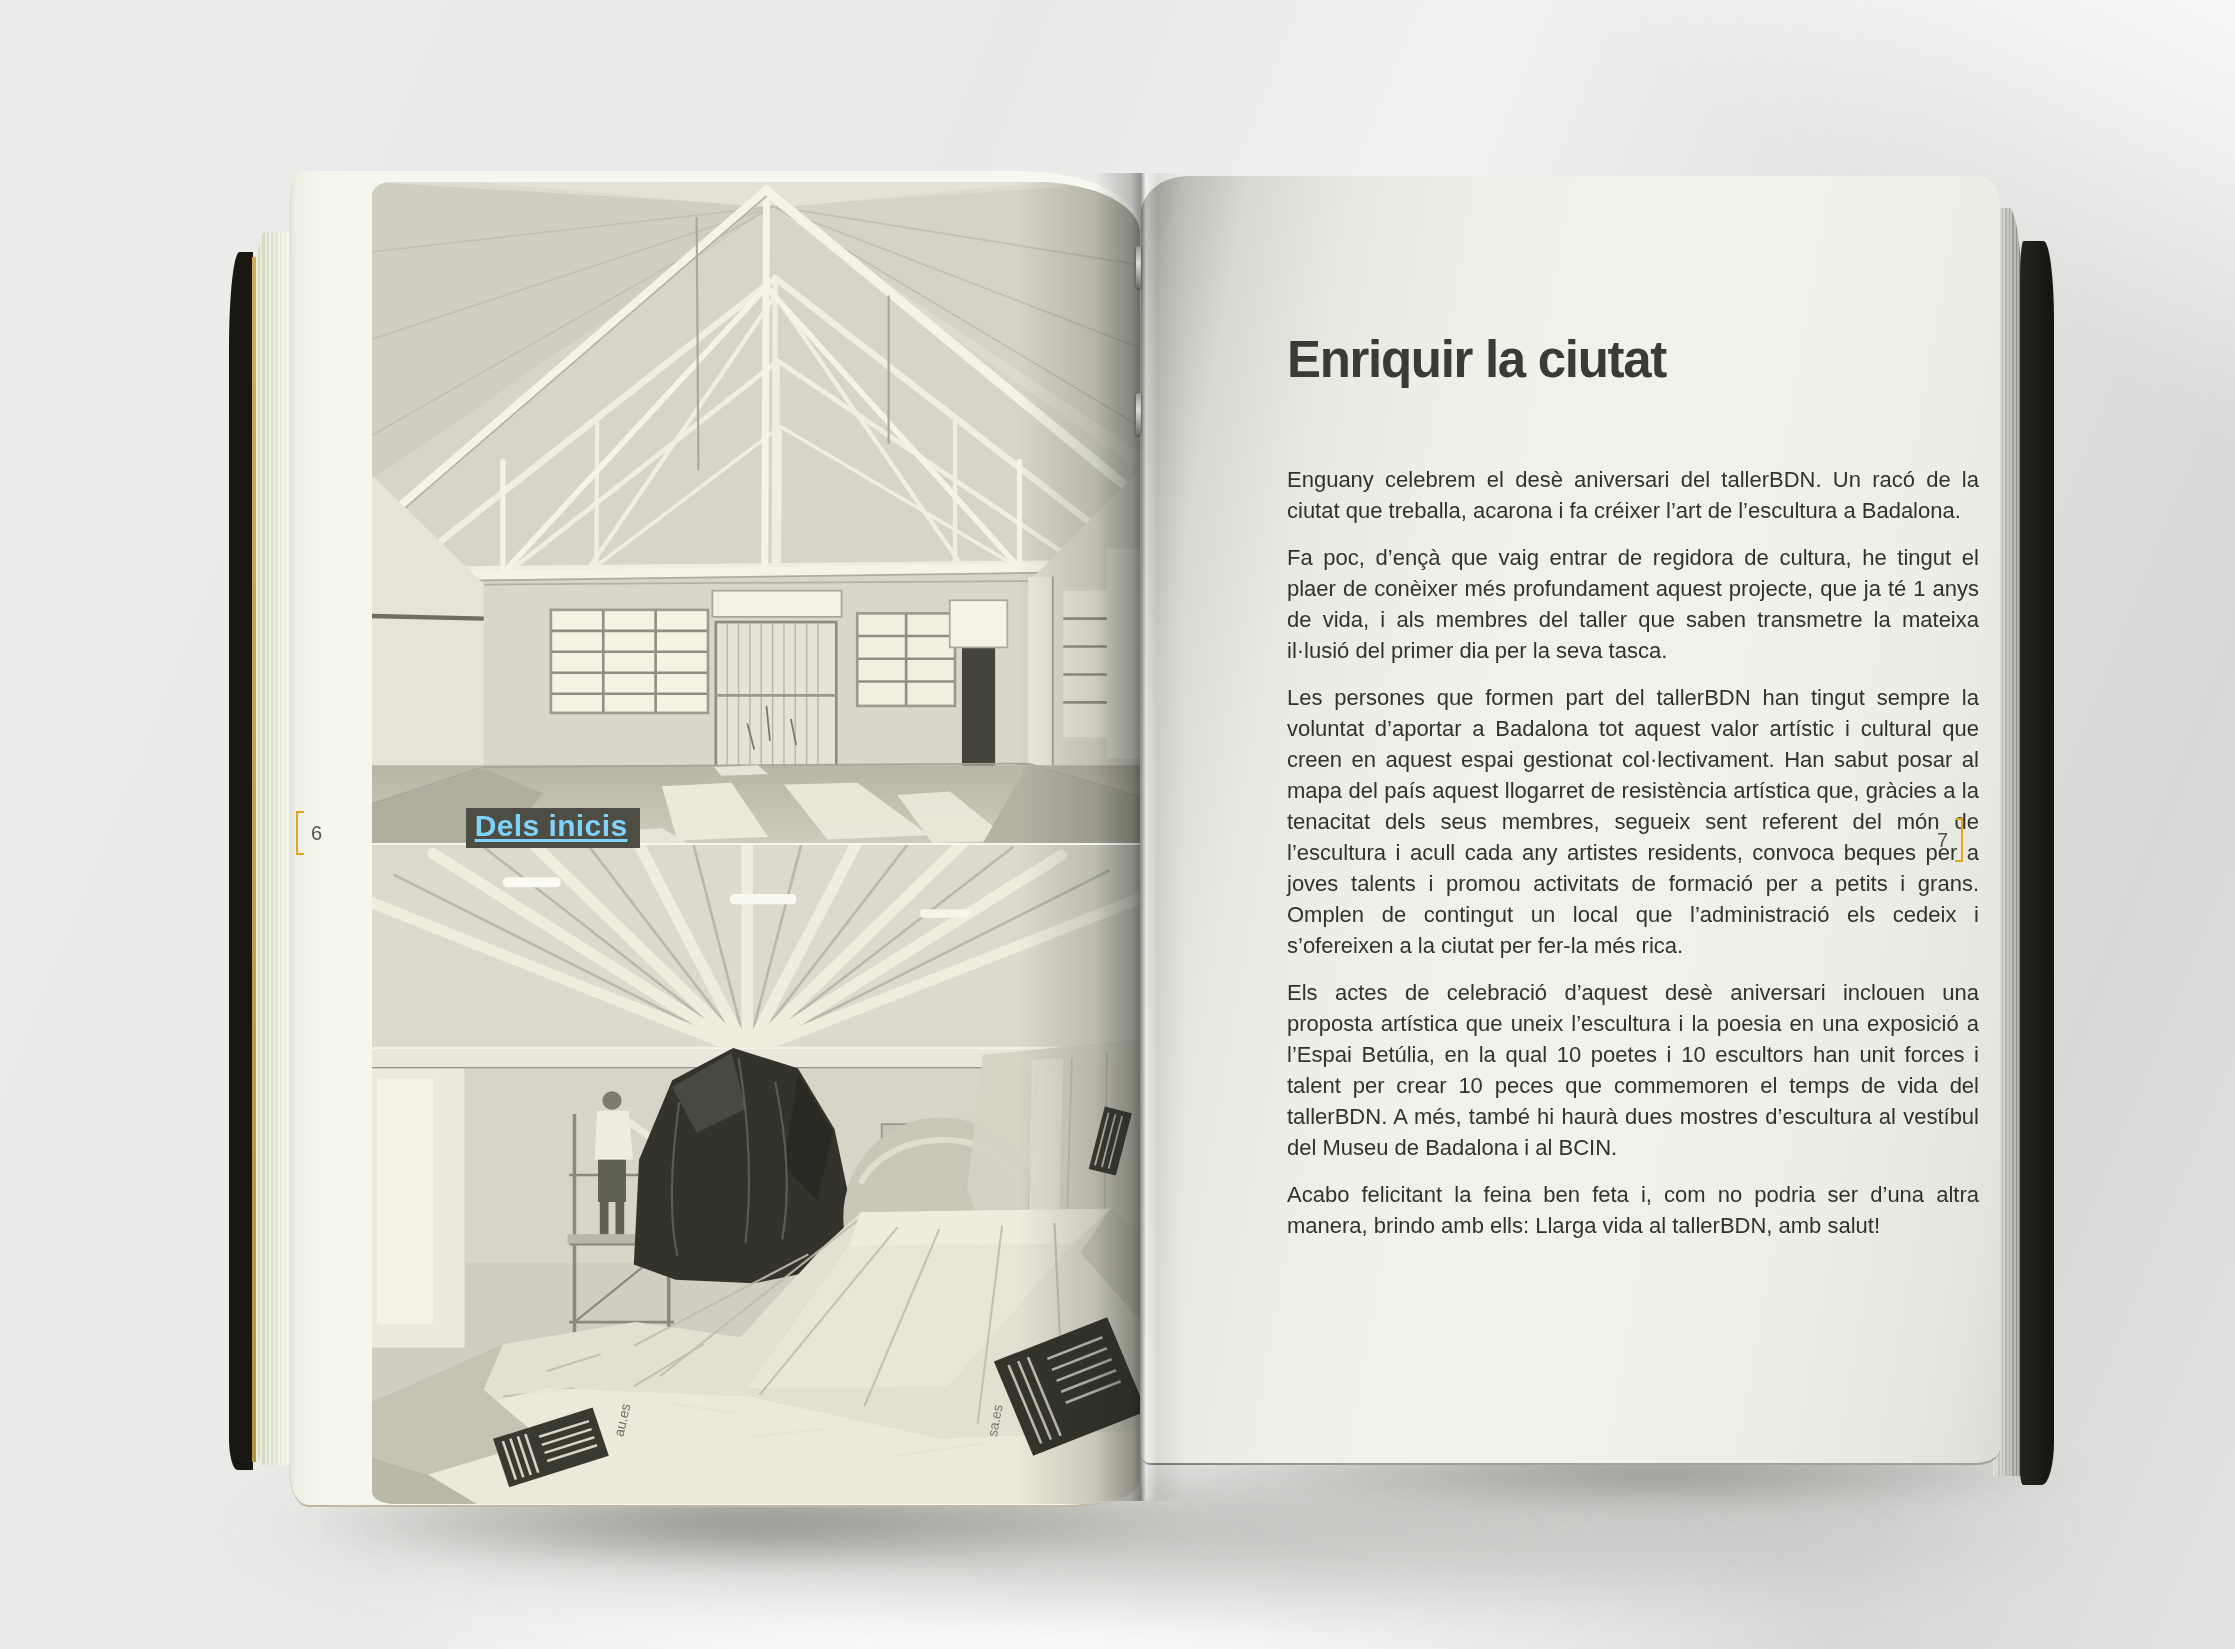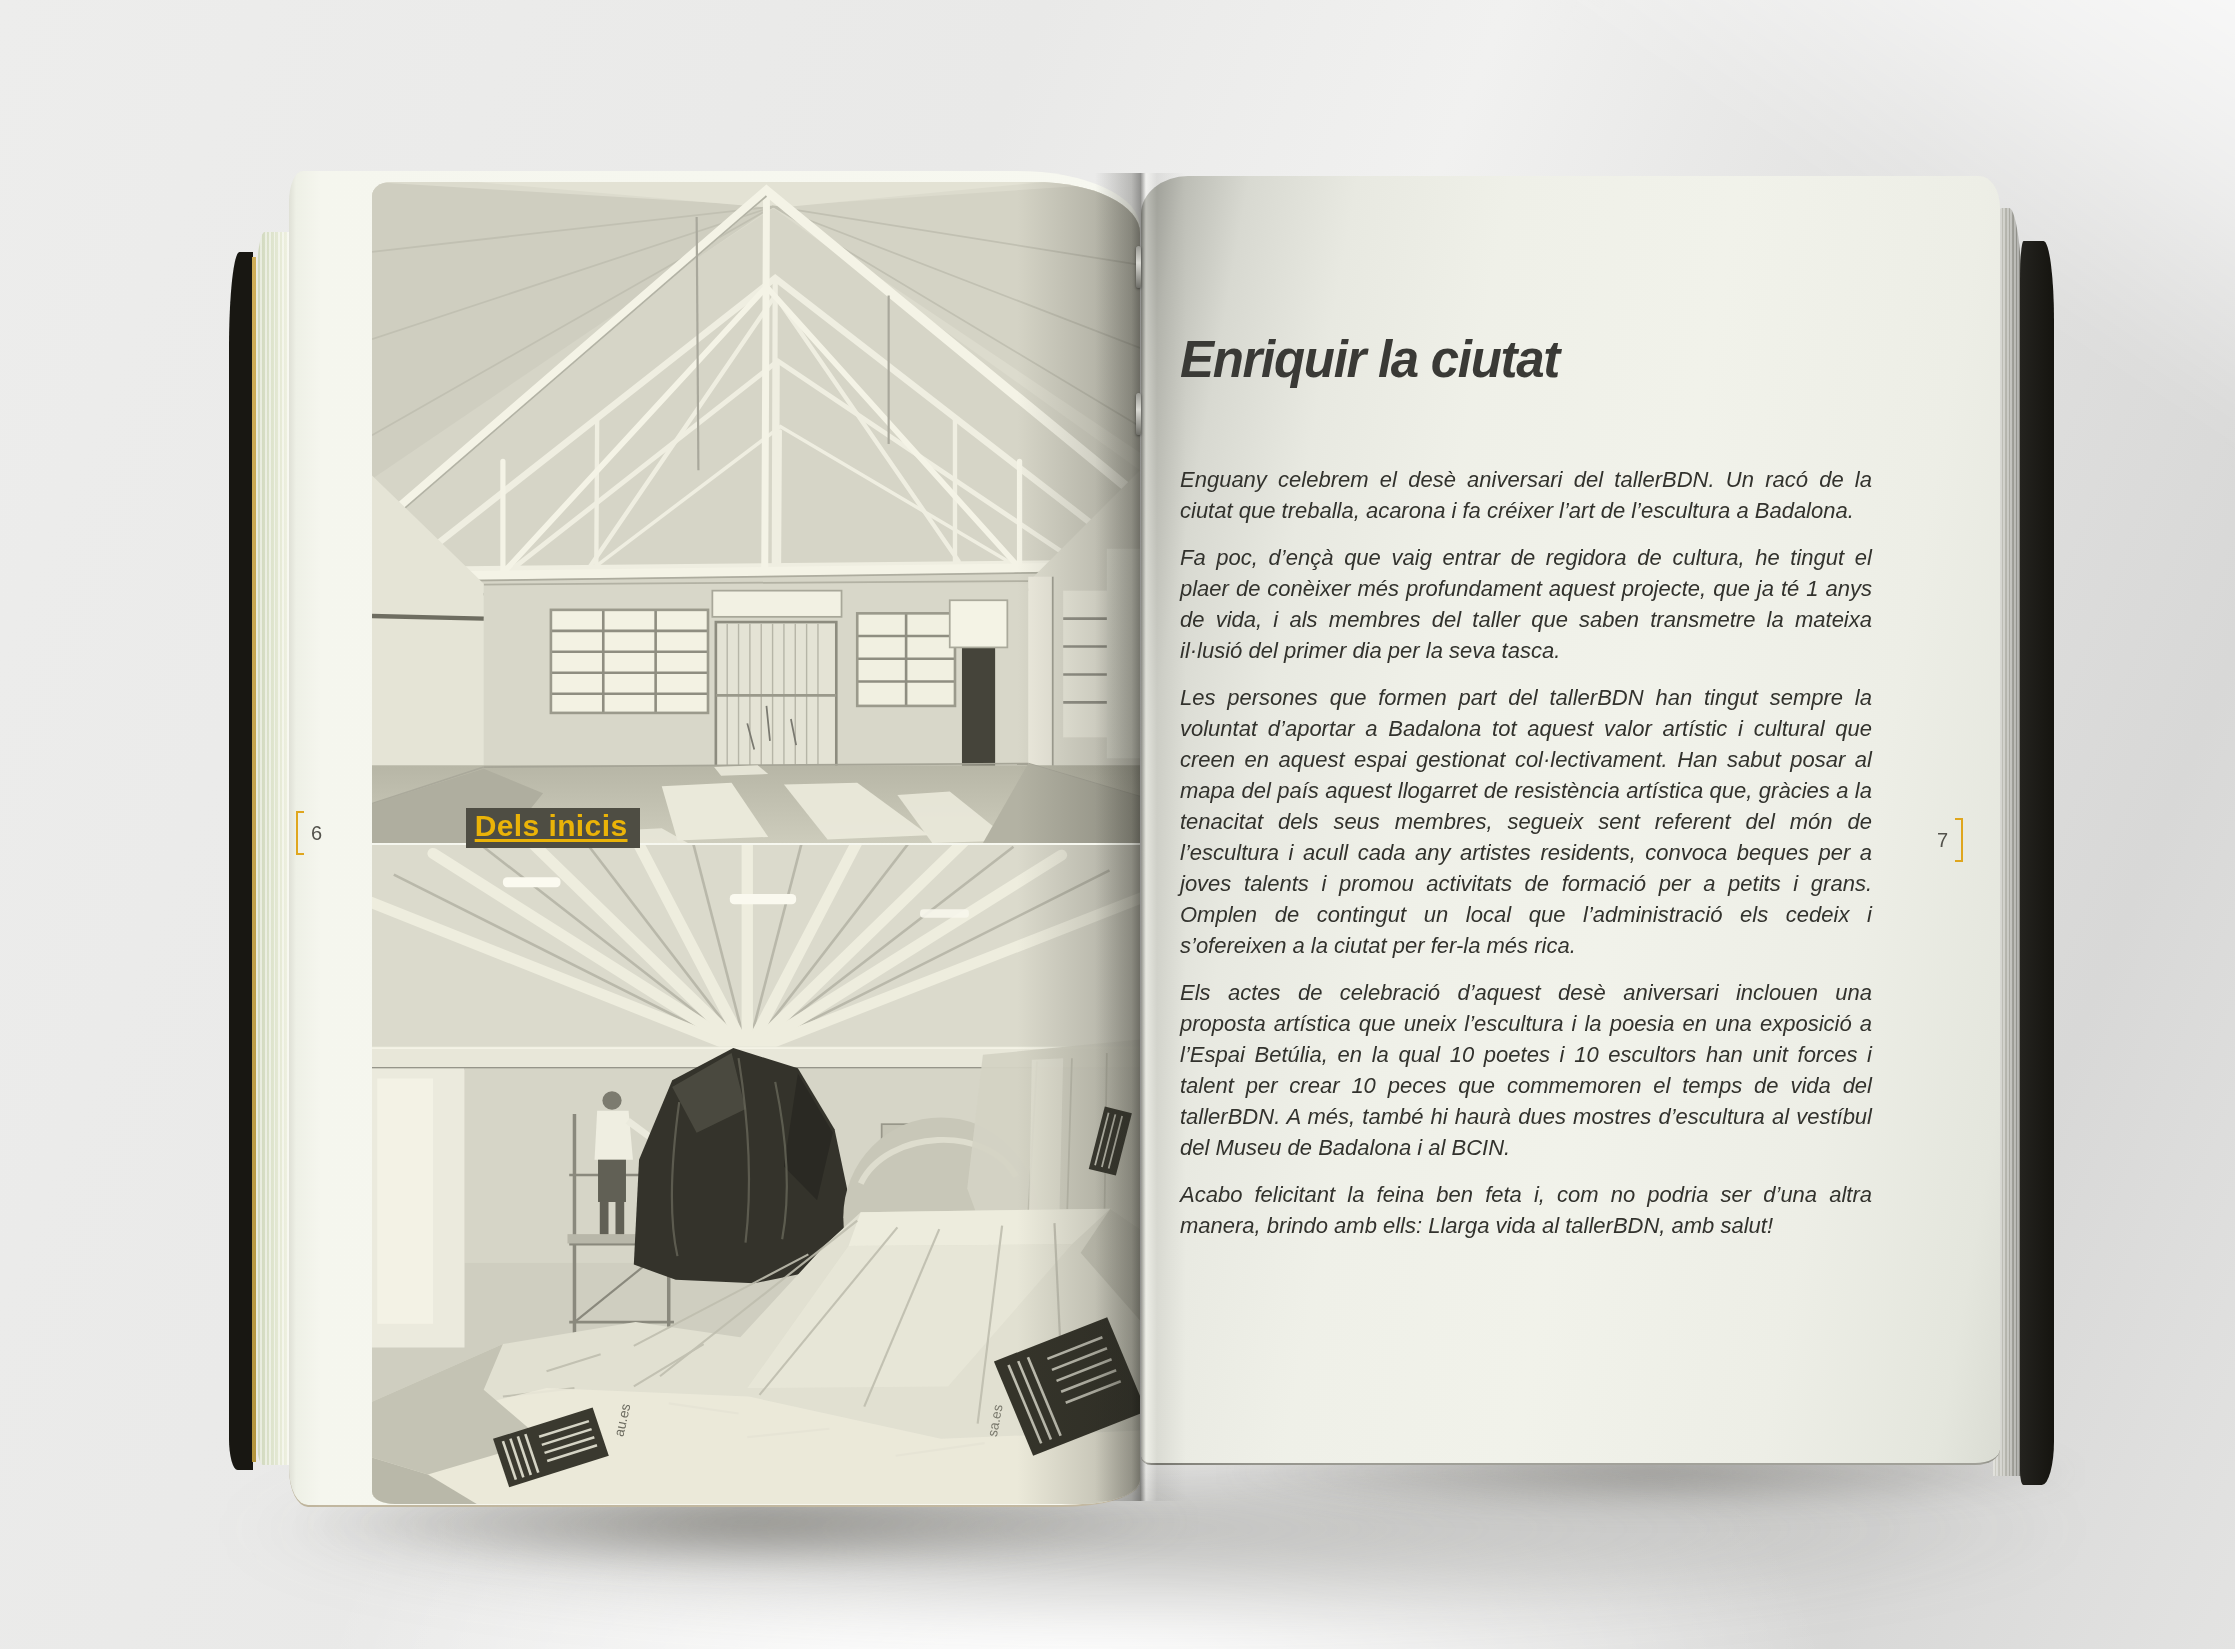--- a/index.html
+++ b/index.html
@@ -91,38 +91,38 @@
   .photo-top {
     left:372px; top:182px; width:768px; height:661px;
     border-radius:19px 105px 0 0 / 14px 51px 0 0;
   }
   .photo-bottom {
     left:372px; top:845px; width:768px; height:659px;
     border-radius:0 0 61px 23px / 0 0 24.5px 12.2px;
   }
   .caption {
     position:absolute; left:466px; top:808px; z-index:6;
-    background:#4e4d43; color:#eab308;
+    background:#4e4d43; color:#7dd3fc;
     font-size:30px; font-weight:700; letter-spacing:0.4px;
     padding:0.9px 12.2px 5.2px 8.7px;
     text-decoration:underline; text-decoration-thickness:3.1px; text-underline-offset:2.6px;
   }
 
   
   .page-right {
     position:absolute; left:1141px; top:176px; width:859px; height:1289px;
     background:linear-gradient(100deg,
       #9c9d96 0%, #bcbdb5 4%, #d8d9d1 10%, #e8e9e1 20%,
       #eff0e8 34%, #f1f2ea 55%, #edeee6 78%, #e4e6dd 94%, #dadcd3 100%);
     border-radius:47px 21px 24.5px 10.5px / 38px 31px 15.7px 8.7px;
     border-bottom:2.6px solid rgba(45,43,36,.4);
     z-index:3;
   }
   .text-col {
-    position:absolute; left:1180px; top:330px; width:692px; z-index:10;font-style:italic;
+    position:absolute; left:1287px; top:330px; width:692px; z-index:10;
   }
   .page-title {
     font-size:51px; font-weight:700; letter-spacing:-1.3px; color:#3a3a36;
     margin:0 0 75px 0;
   }
   .body-text p {
     font-size:22px; line-height:31px; text-align:justify;
     color:#32322d; margin:16px 0 7px 0; hyphens:auto;
   }
   .signature {

